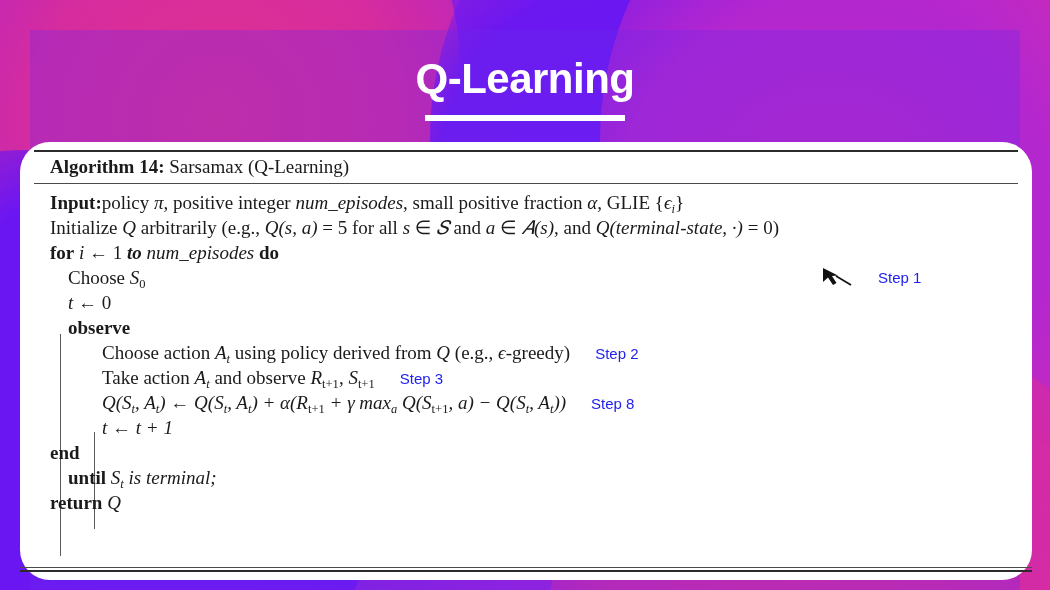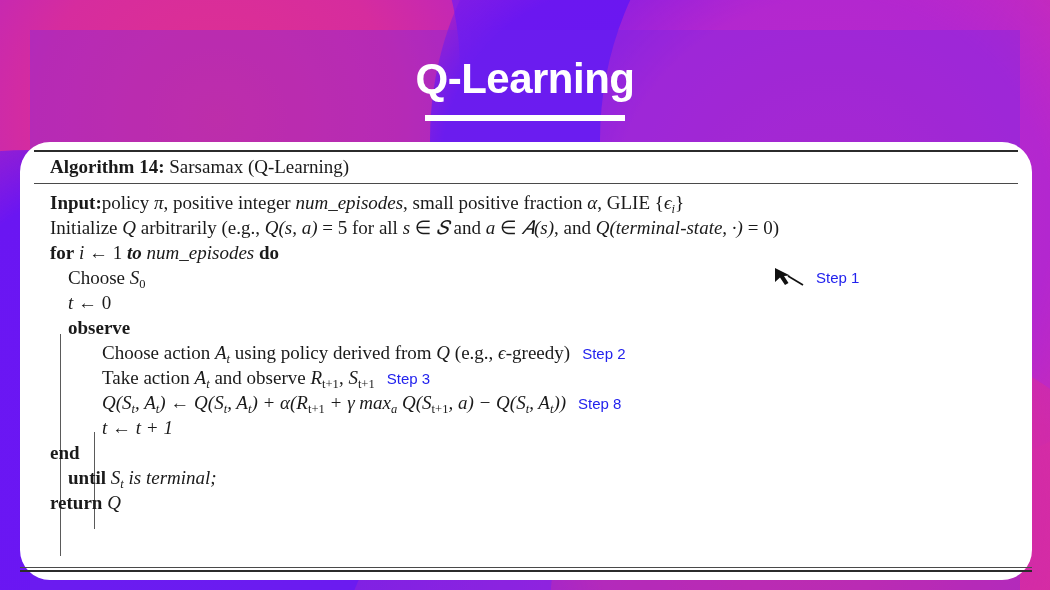--- a/index.html
+++ b/index.html
@@ -154,30 +154,30 @@
     font-style: italic;
   }
   sub.up { font-style: normal; }
 
   .step {
     color: #2222ee;
     font-family: "Liberation Sans", sans-serif;
     font-size: 15px;
     font-style: normal;
     font-weight: normal;
-    padding-left: 12px;
+    padding-left: 25px;
   }
 
   .step1-wrap {
     position: absolute;
-    left: 772px;
+    left: 820px;
     top: 266px;
     display: flex;
     align-items: center;
-    gap: 10px;
+    gap: 24px;
   }
   .cursor-arrow {
     display: block;
   }
   .step1-label {
     color: #2222ee;
     font-family: "Liberation Sans", sans-serif;
     font-size: 15px;
   }
 </style>

